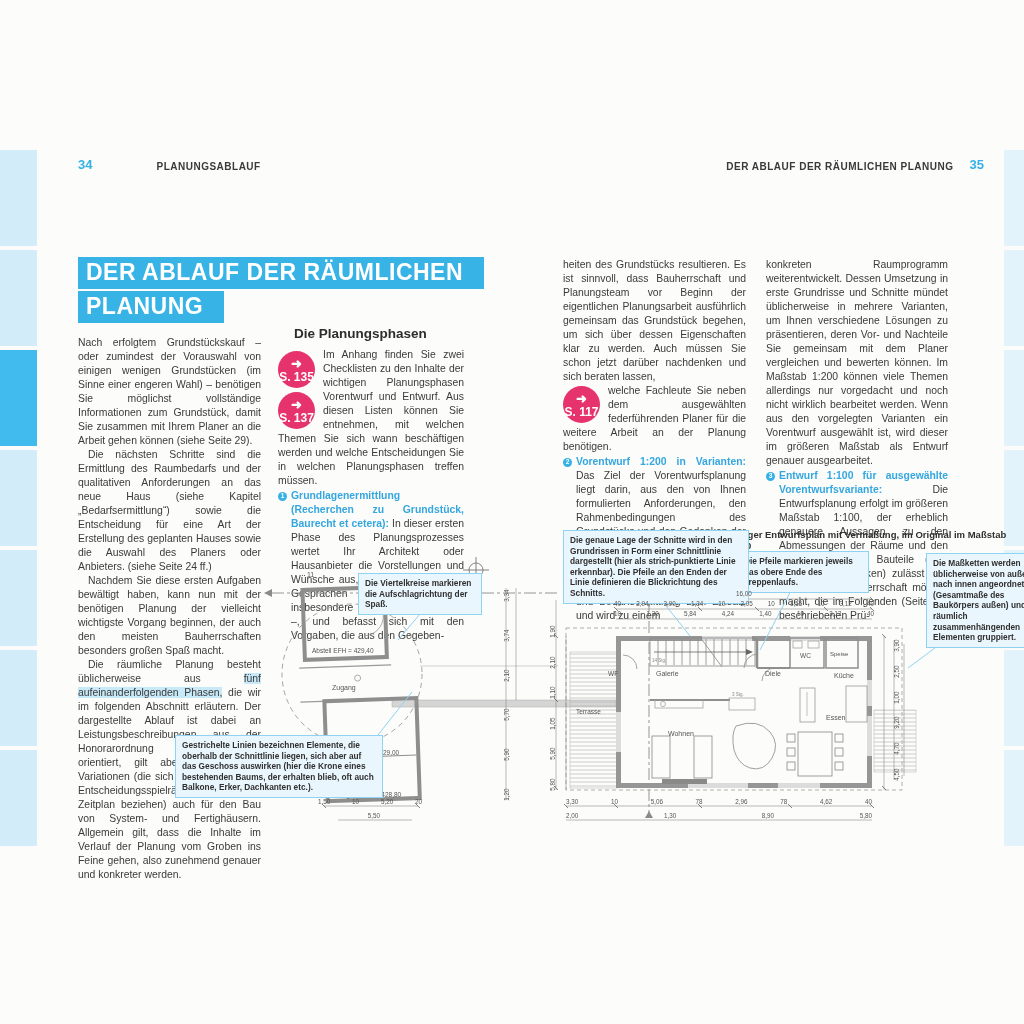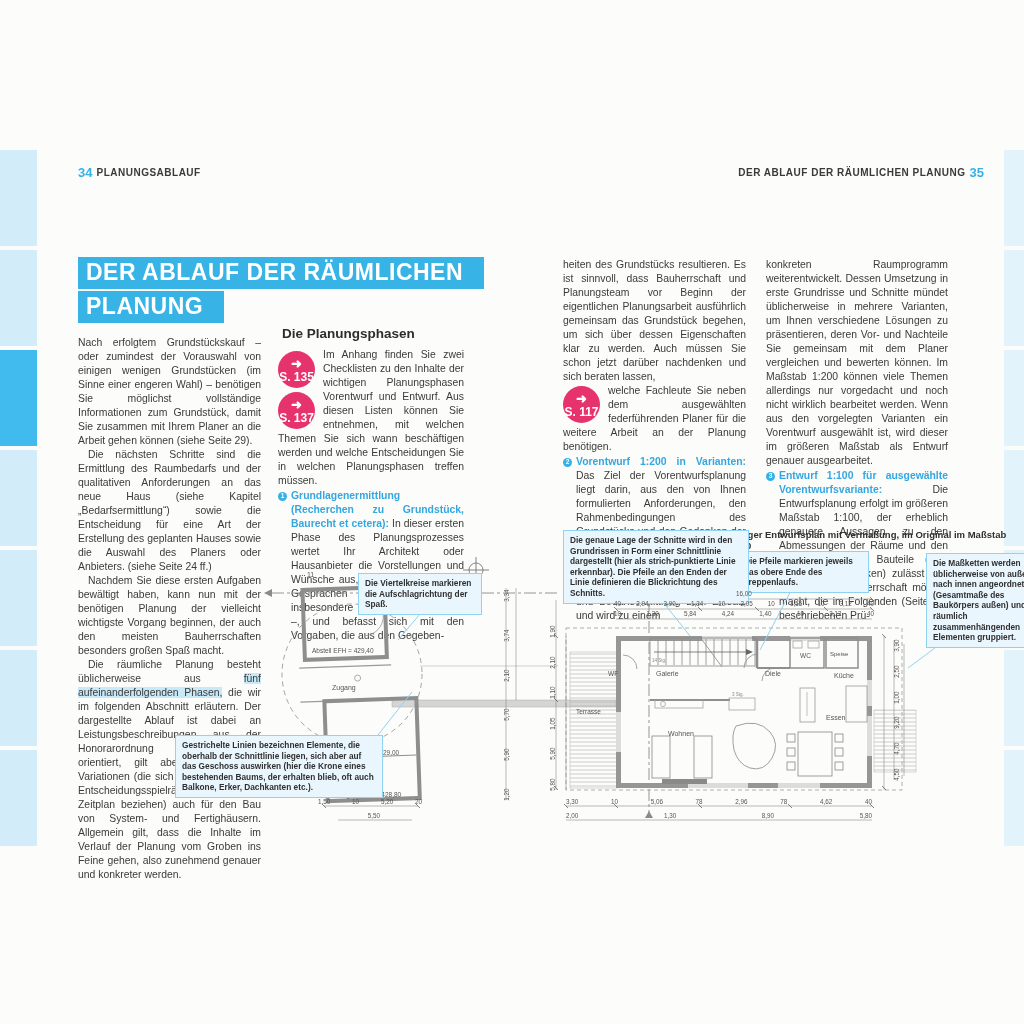--- a/index.html
+++ b/index.html
@@ -3,38 +3,38 @@
 <meta charset="utf-8">
 <style>
   html,body{margin:0;padding:0;background:#fff;}
   #page{position:relative;width:1024px;height:1024px;background:#fcfcfa;overflow:hidden;
         font-family:"Liberation Sans",sans-serif;color:#3a3a3a;}
   
   .tab{position:absolute;left:0;width:37px;height:96px;background:#d3ecfa;}
   .tab.dark{background:#41bbee;}
   .rtab{position:absolute;left:1004px;width:20px;height:96px;background:#e3f3fc;}
   
-  .hdr{position:absolute;top:165px;display:flex;align-items:center;gap:4px;}
+  .hdr{position:absolute;top:157px;display:flex;align-items:flex-end;gap:16px;}
   .hdr-left{left:78px;}
   .hdr-right{right:40px;}
   .pagenum{font-size:13px;font-weight:bold;color:#35b1e6;}
-  .kicker{font-size:10px;font-weight:bold;color:#3a3a3a;letter-spacing:.5px;}
+  .kicker{font-size:10px;font-weight:bold;color:#3a3a3a;letter-spacing:.5px;margin-left:48px;}
   
   .title-block{position:absolute;left:78px;top:257px;}
   .title-line{display:table;background:#38b3e6;color:#fff;font-weight:bold;font-size:23px;
               letter-spacing:.5px;padding:2px 21px 3px 8px;margin-bottom:2px;white-space:nowrap;}
   
   .col{position:absolute;font-size:10.4px;line-height:14px;text-align:justify;}
   #col1{left:78px;top:336px;width:183px;}
   #col2{left:278px;top:327px;width:186px;}
   #col3{left:563px;top:258px;width:183px;}
   #col4{left:766px;top:258px;width:182px;}
   .col p{margin:0;}
   .col p.ind{text-indent:10px;}
-  h3.colhead{margin:0 0 7px 4px;font-size:13.5px;color:#2d2d2d;}
+  h3.colhead{margin:0 0 7px 16px;font-size:13.5px;color:#2d2d2d;}
   .hl{background:#c8e9f8;}
   
   .item{position:relative;padding-left:13px;margin-top:1px;}
   .inum{position:absolute;left:0;top:2.5px;width:9px;height:9px;border-radius:50%;background:#35b1e6;
         color:#fff;font-size:6.5px;font-weight:bold;display:flex;align-items:center;justify-content:center;}
   .term{color:#35a7e0;font-weight:bold;}
   
   .badge{width:37px;height:37px;border-radius:50%;background:#e6336e;color:#fff;display:flex;
          flex-direction:column;align-items:center;justify-content:center;line-height:1;}
   .badge .arr{font-size:13px;font-weight:bold;margin-bottom:1px;}

